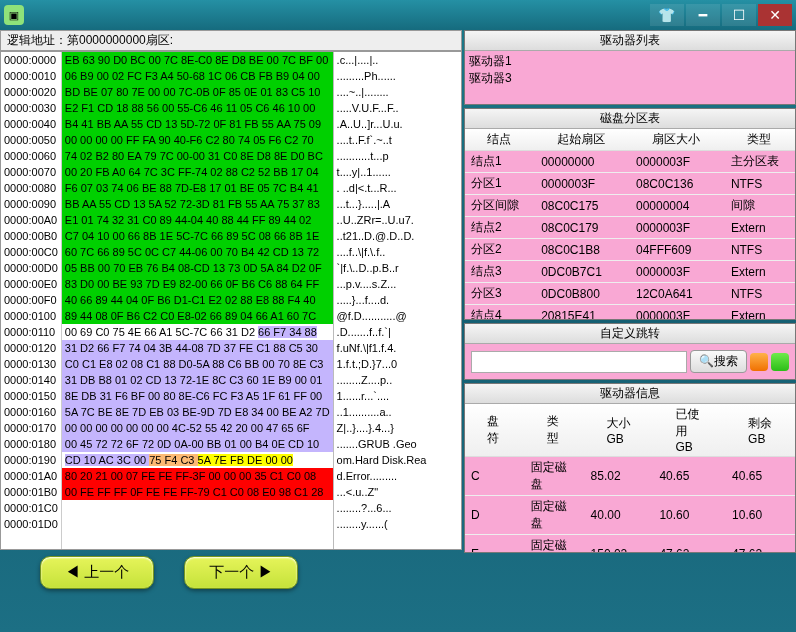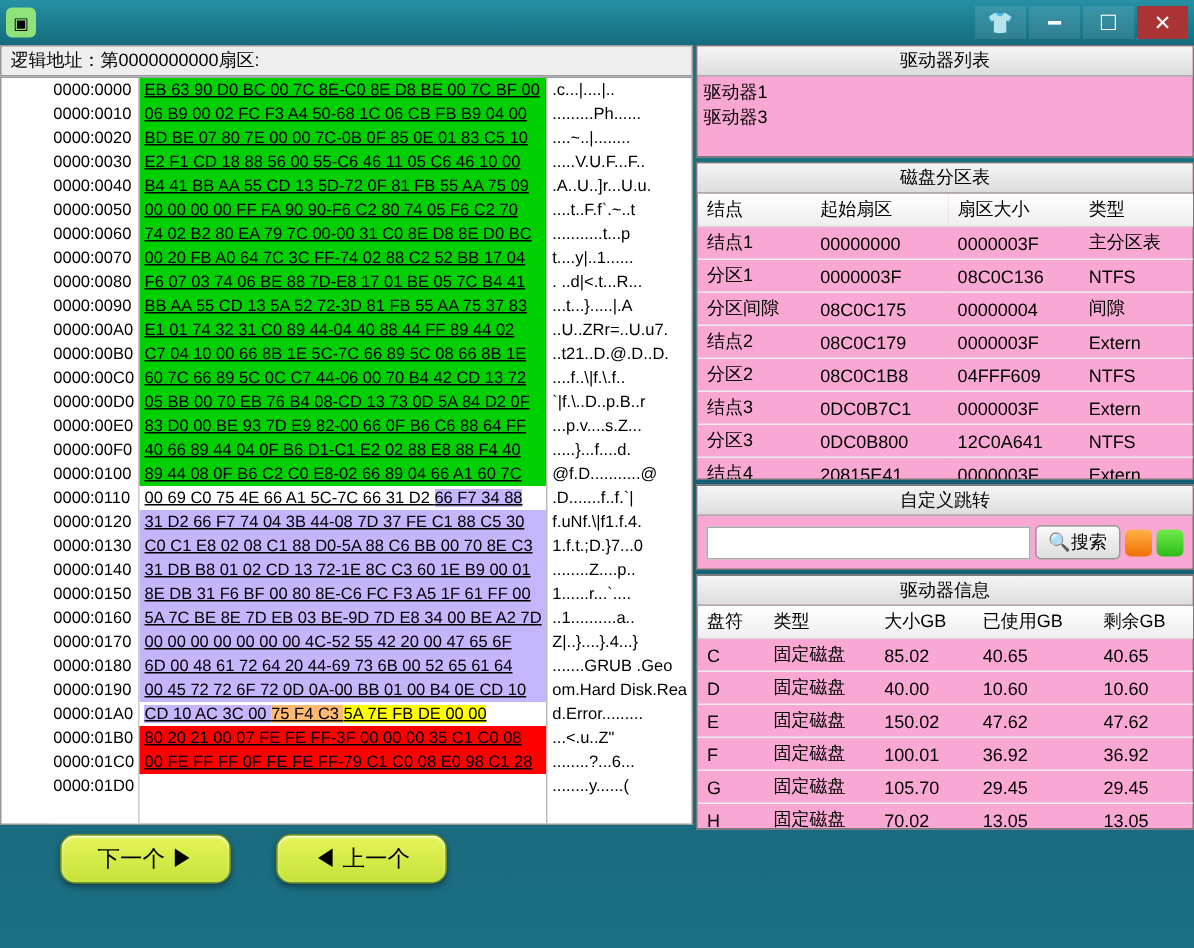--- a/index.html
+++ b/index.html
@@ -5,41 +5,41 @@
 *{margin:0;padding:0;box-sizing:border-box;font-family:"Microsoft YaHei",SimSun,sans-serif;}
 body{background:linear-gradient(180deg,#1b7a8a 0%,#155f72 50%,#1c6f84 100%);width:796px;height:632px;overflow:hidden;}
 .titlebar{height:30px;display:flex;align-items:center;padding:0 4px;background:linear-gradient(180deg,#2590a4,#166b7e);}
 .app-icon{width:20px;height:20px;border-radius:4px;background:#8fe27a;display:flex;align-items:center;justify-content:center;font-size:11px;}
 .tbar-spacer{flex:1;}
 .tbar-btn{width:34px;height:22px;background:rgba(255,255,255,.1);color:#fff;display:flex;align-items:center;justify-content:center;font-size:14px;margin-left:2px;cursor:pointer;}
 .tbar-close{background:#a33;}
 .main{display:flex;height:565px;}
 .left{flex:1;display:flex;flex-direction:column;min-width:0;}
 .addr-line{background:#eee;padding:1px 6px;font-size:12px;border:1px solid #999;}
-.hex-area{flex:1;background:#fff;display:flex;font-family:"Courier New",monospace;font-size:11px;line-height:16px;overflow:hidden;border:1px solid #999;justify-content:flex-end;}
+.hex-area{flex:1;background:#fff;display:flex;font-family:"Courier New",monospace;font-size:11px;line-height:16px;overflow:hidden;border:1px solid #999;}
 .hex-offsets{background:#fff;border-right:1px solid #ccc;}
 .hex-offsets div{padding:0 3px;white-space:pre;}
 .hex-bytes{min-width:0;}
-.hex-bytes div{white-space:pre;padding:0 3px;text-decoration:underline;}
+.hex-bytes div{white-space:pre;padding:0 3px;}
 .hex-ascii{border-left:1px solid #bbb;}
 .hex-ascii div{white-space:pre;padding:0 3px;}
 .bg-green{background:#00d000;}
 .bg-red{background:#f00;color:#000;}
 .bg-magenta{background:#c4b5fd;}
 .sp-cyan{background:#fdba74;}
 .sp-yellow{background:#ff0;}
 .nav-row{display:flex;gap:30px;padding:6px 40px;align-items:center;background:transparent;}
 .nav-btn{background:linear-gradient(180deg,#e6f45a,#c5e23a);border:1px solid #76951f;border-radius:10px;padding:6px 24px;font-size:15px;display:flex;align-items:center;gap:4px;cursor:pointer;box-shadow:inset 0 1px 2px #fff,0 2px 4px rgba(0,0,0,.4);}
 .status{background:#eee;border:1px solid #999;font-size:12px;padding:1px 8px;text-align:center;margin:0 80px;}
 .right{width:334px;display:flex;flex-direction:column;gap:3px;padding-left:2px;}
 .panel{background:#f9a8d4;border:1px solid #777;}
 .panel-title{background:linear-gradient(180deg,#f5f5f5,#ddd);text-align:center;font-size:12px;border-bottom:1px solid #aaa;padding:1px;}
 .drv-list{height:53px;font-size:12px;padding:2px 4px;overflow:auto;}
 .table{width:100%;font-size:12px;border-collapse:collapse;}
-.table th{background:linear-gradient(180deg,#fff,#efefef);text-align:left;padding:2px 6px;font-weight:400;border-bottom:1px solid #ddd;}
+.table th{background:linear-gradient(180deg,#fff,#efefef);text-align:left;padding:2px 22px;font-weight:400;border-bottom:1px solid #ddd;}
 .table td{padding:2px 6px;border-bottom:1px solid #eee;}
 .tbl-wrap{max-height:190px;overflow:auto;}
 .jump-row{display:flex;gap:3px;padding:6px;align-items:center;}
 .jump-input{flex:1;border:1px solid #aaa;height:22px;padding:0 4px;font-size:12px;}
 .search-btn{background:linear-gradient(180deg,#fafafa,#ddd);border:1px solid #999;border-radius:4px;padding:2px 8px;font-size:12px;display:flex;align-items:center;gap:2px;cursor:pointer;}
 .icon-orange{width:18px;height:18px;background:linear-gradient(180deg,#ffb24a,#f07000);border-radius:4px;cursor:pointer;}
 .icon-green{width:18px;height:18px;background:linear-gradient(180deg,#6feb4a,#2bbd18);border-radius:4px;cursor:pointer;}
 .info-wrap{max-height:148px;overflow:auto;}
 </style>
 </head>
@@ -91,40 +91,39 @@
           <div>0000:01B0</div>
           <div>0000:01C0</div>
           <div>0000:01D0</div>
         </div>
       <div class="hex-bytes" id="hex-bytes">
           <div class="bg-green">EB 63 90 D0 BC 00 7C 8E-C0 8E D8 BE 00 7C BF 00</div>
           <div class="bg-green">06 B9 00 02 FC F3 A4 50-68 1C 06 CB FB B9 04 00</div>
           <div class="bg-green">BD BE 07 80 7E 00 00 7C-0B 0F 85 0E 01 83 C5 10</div>
           <div class="bg-green">E2 F1 CD 18 88 56 00 55-C6 46 11 05 C6 46 10 00</div>
           <div class="bg-green">B4 41 BB AA 55 CD 13 5D-72 0F 81 FB 55 AA 75 09</div>
-          <div class="bg-green">00 00 00 00 FF FA 90 90-F6 C2 80 74 05 F6 C2 70</div>
+          <div class="bg-green">00 00 00 00 FF FA 90 40-F6 C2 80 74 05 F6 C2 70</div>
           <div class="bg-green">74 02 B2 80 EA 79 7C 00-00 31 C0 8E D8 8E D0 BC</div>
           <div class="bg-green">00 20 FB A0 64 7C 3C FF-74 02 88 C2 52 BB 17 04</div>
           <div class="bg-green">F6 07 03 74 06 BE 88 7D-E8 17 01 BE 05 7C B4 41</div>
           <div class="bg-green">BB AA 55 CD 13 5A 52 72-3D 81 FB 55 AA 75 37 83</div>
           <div class="bg-green">E1 01 74 32 31 C0 89 44-04 40 88 44 FF 89 44 02</div>
           <div class="bg-green">C7 04 10 00 66 8B 1E 5C-7C 66 89 5C 08 66 8B 1E</div>
           <div class="bg-green">60 7C 66 89 5C 0C C7 44-06 00 70 B4 42 CD 13 72</div>
           <div class="bg-green">05 BB 00 70 EB 76 B4 08-CD 13 73 0D 5A 84 D2 0F</div>
           <div class="bg-green">83 D0 00 BE 93 7D E9 82-00 66 0F B6 C6 88 64 FF</div>
           <div class="bg-green">40 66 89 44 04 0F B6 D1-C1 E2 02 88 E8 88 F4 40</div>
           <div class="bg-green">89 44 08 0F B6 C2 C0 E8-02 66 89 04 66 A1 60 7C</div>
           <div><span>00 69 C0 75 4E 66 A1 5C-7C 66 31 D2 </span><span class="bg-magenta">66 F7 34 88</span></div>
           <div class="bg-magenta">31 D2 66 F7 74 04 3B 44-08 7D 37 FE C1 88 C5 30</div>
           <div class="bg-magenta">C0 C1 E8 02 08 C1 88 D0-5A 88 C6 BB 00 70 8E C3</div>
           <div class="bg-magenta">31 DB B8 01 02 CD 13 72-1E 8C C3 60 1E B9 00 01</div>
           <div class="bg-magenta">8E DB 31 F6 BF 00 80 8E-C6 FC F3 A5 1F 61 FF 00</div>
           <div class="bg-magenta">5A 7C BE 8E 7D EB 03 BE-9D 7D E8 34 00 BE A2 7D</div>
           <div class="bg-magenta">00 00 00 00 00 00 00 4C-52 55 42 20 00 47 65 6F</div>
-          <div class="bg-magenta">6D 00 48 61 72 64 20 44-69 73 6B 00 52 65 61 64</div>
           <div class="bg-magenta">00 45 72 72 6F 72 0D 0A-00 BB 01 00 B4 0E CD 10</div>
           <div><span class="bg-magenta">CD 10 AC 3C 00 </span><span class="sp-cyan">75 F4 C3 </span><span class="sp-yellow">5A 7E FB DE 00 00</span></div>
           <div class="bg-red">80 20 21 00 07 FE FE FF-3F 00 00 00 35 C1 C0 08</div>
           <div class="bg-red">00 FE FF FF 0F FE FE FF-79 C1 C0 08 E0 98 C1 28</div>
         </div>
       <div class="hex-ascii" id="hex-ascii">
           <div>.c...|....|..</div>
           <div>.........Ph......</div>
           <div>....~..|........</div>
           <div>.....V.U.F...F..</div>
@@ -150,22 +149,22 @@
           <div>Z|..}....}.4...}</div>
           <div>.......GRUB .Geo</div>
           <div>om.Hard Disk.Rea</div>
           <div>d.Error.........</div>
           <div>...&lt;.u..Z"</div>
           <div>........?...6...</div>
           <div>........y......(</div>
         </div>
     </div>
     <div class="nav-row">
+      <button class="nav-btn">◀ 上一个</button>
       <button class="nav-btn">下一个 ▶</button>
-      <button class="nav-btn">◀ 上一个</button>
     </div>
   </div>
 
   <div class="right">
     <div class="panel">
       <div class="panel-title">驱动器列表</div>
       <div class="drv-list" id="drv-list">
           <div>驱动器1</div>
           <div>驱动器3</div>
         </div>

